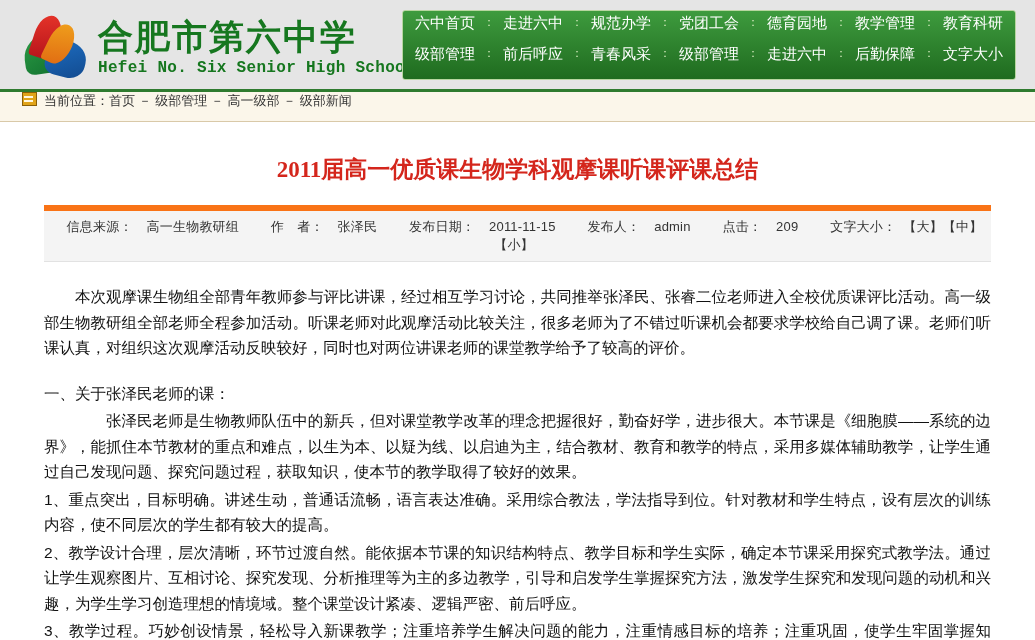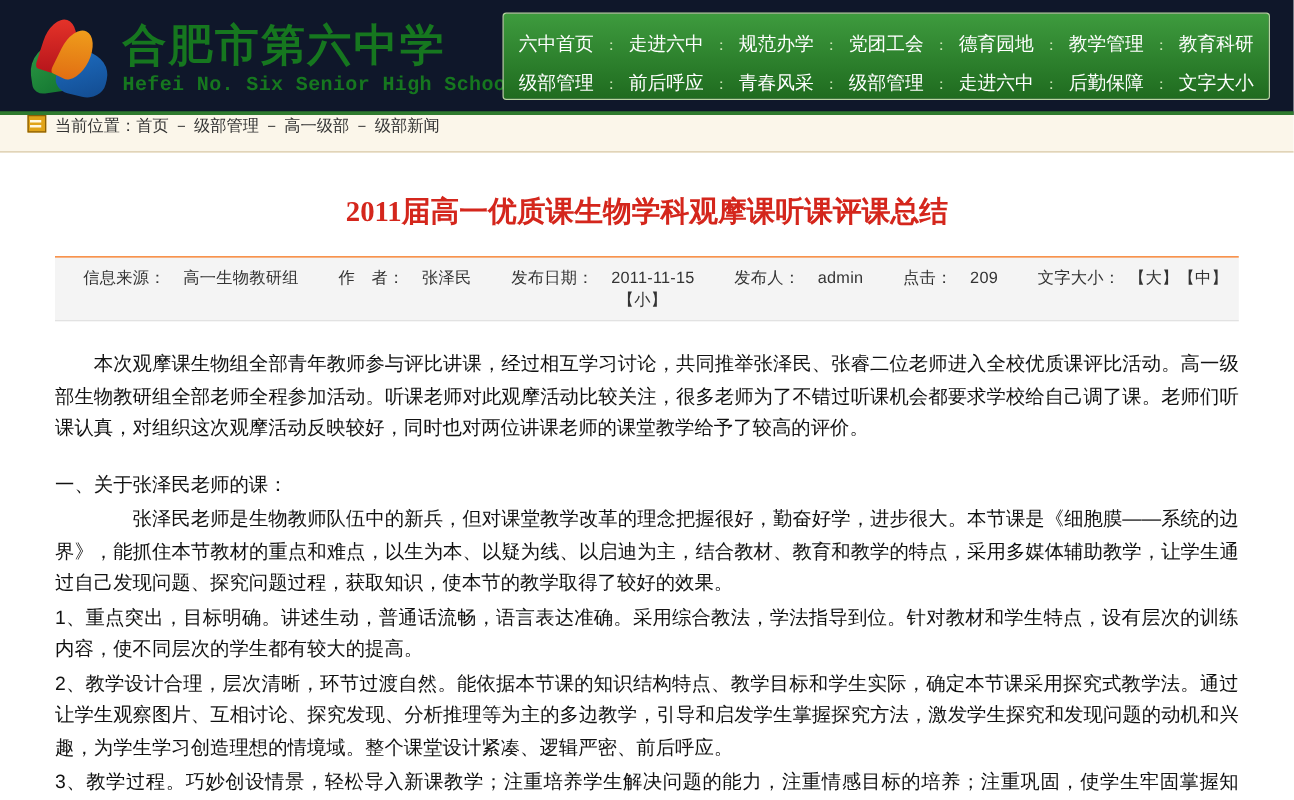--- a/index.html
+++ b/index.html
@@ -19,21 +19,21 @@
     position: relative;
     width: 1035px;
     height: 640px;
     background: #fff;
   }
 
   
   .header {
     position: relative;
     height: 92px;
-    background: #0f172a;
+    background: #e5e5e5;
     border-bottom: 3px solid #2f7b2f;
     box-sizing: border-box;
   }
   .logo-block {
     position: absolute;
     left: 18px;
     top: 8px;
     width: 380px;
     height: 80px;
     display: flex;
@@ -98,21 +98,21 @@
     width: 614px;
     height: 70px;
     background: linear-gradient(#3e9b3e, #1f6b1f);
     border: 1px solid #b7d6a0;
     border-radius: 3px;
     box-sizing: border-box;
     padding: 3px 4px;
   }
   .nav-row {
     display: flex;
-    align-items: flex-end;
+    align-items: flex-start;
     justify-content: center;
     height: 31px;
     white-space: nowrap;
   }
   .nav a {
     color: #ffffff;
     font-size: 15px;
     text-decoration: none;
     padding: 0 6px;
     font-family: "Liberation Sans", sans-serif;
@@ -163,21 +163,21 @@
   .title {
     text-align: center;
     color: #d4261c;
     font-size: 23px;
     font-weight: bold;
     margin: 32px 0 20px;
     font-family: Liberation Serif, serif;
   }
   .meta {
     background: #f4f4f4;
-    border-top: 1px solid #f97316;
+    border-top: 6px solid #f97316;
     border-bottom: 1px solid #e2e2e2;
     text-align: center;
     font-size: 13px;
     color: #333;
     padding: 7px 0;
     letter-spacing: 0.2px;
   }
   .meta span { margin: 0 7px; }
   .meta .fs-link { color: #333; text-decoration: none; }
 

